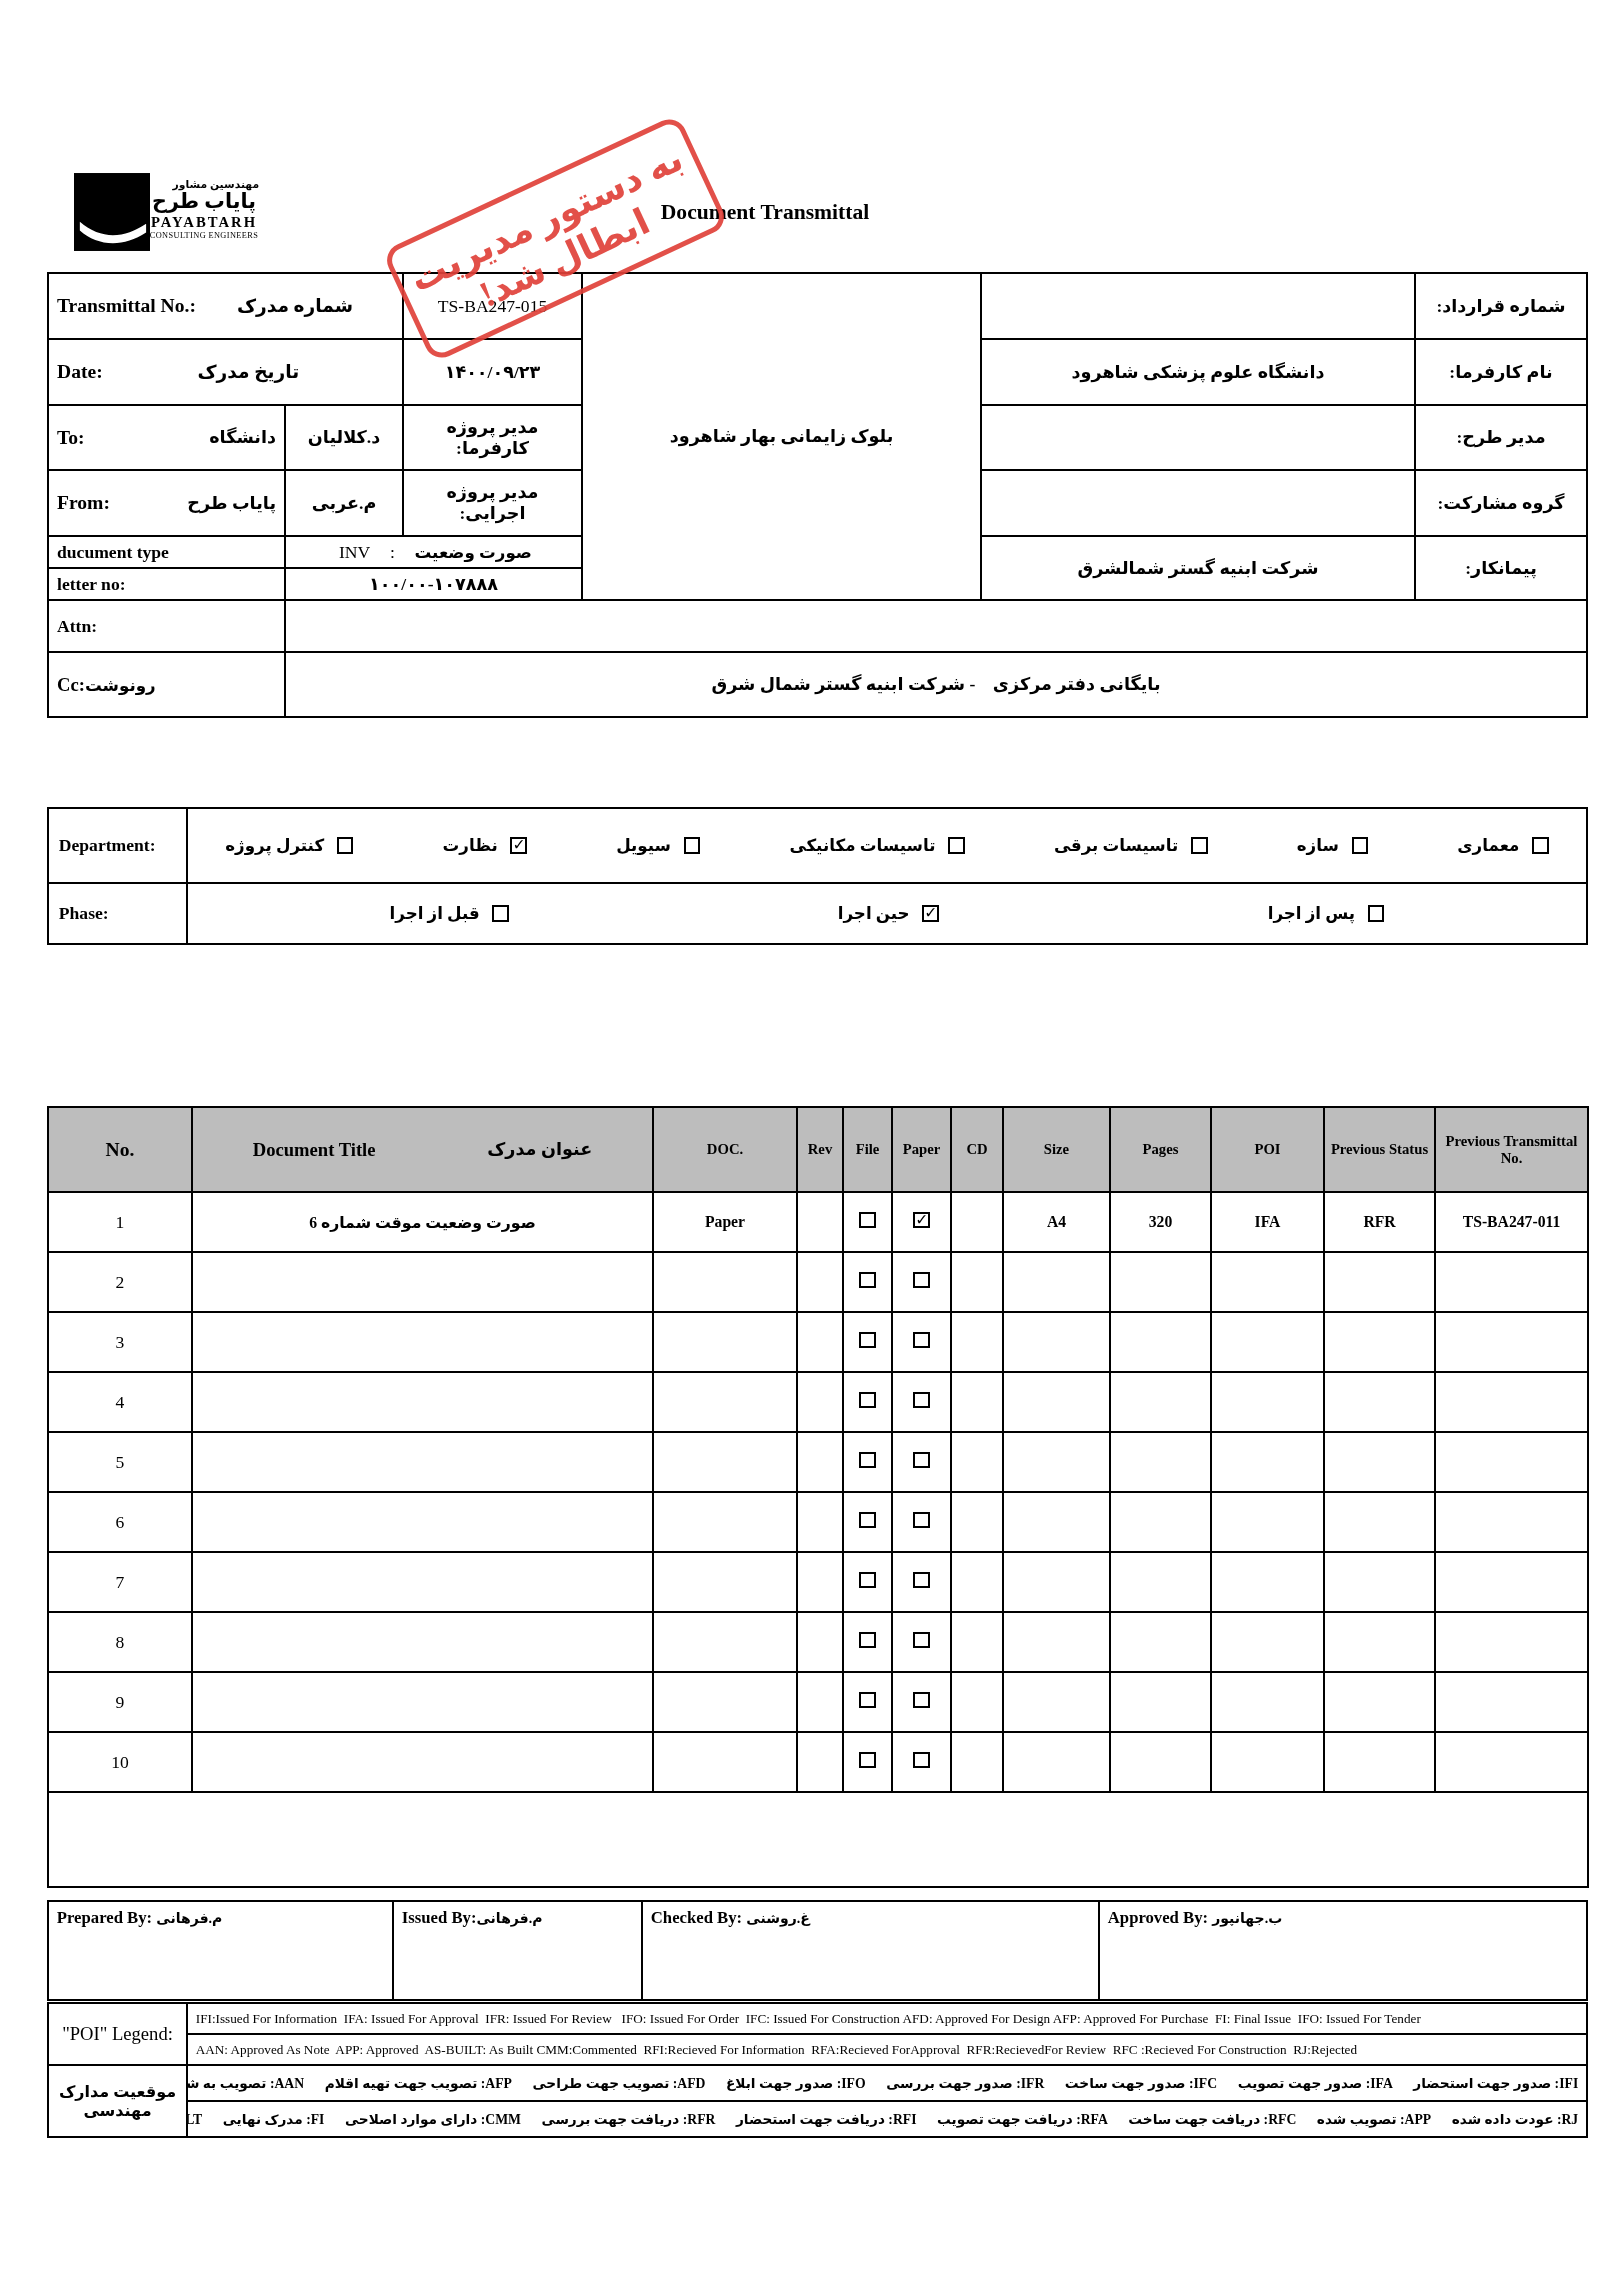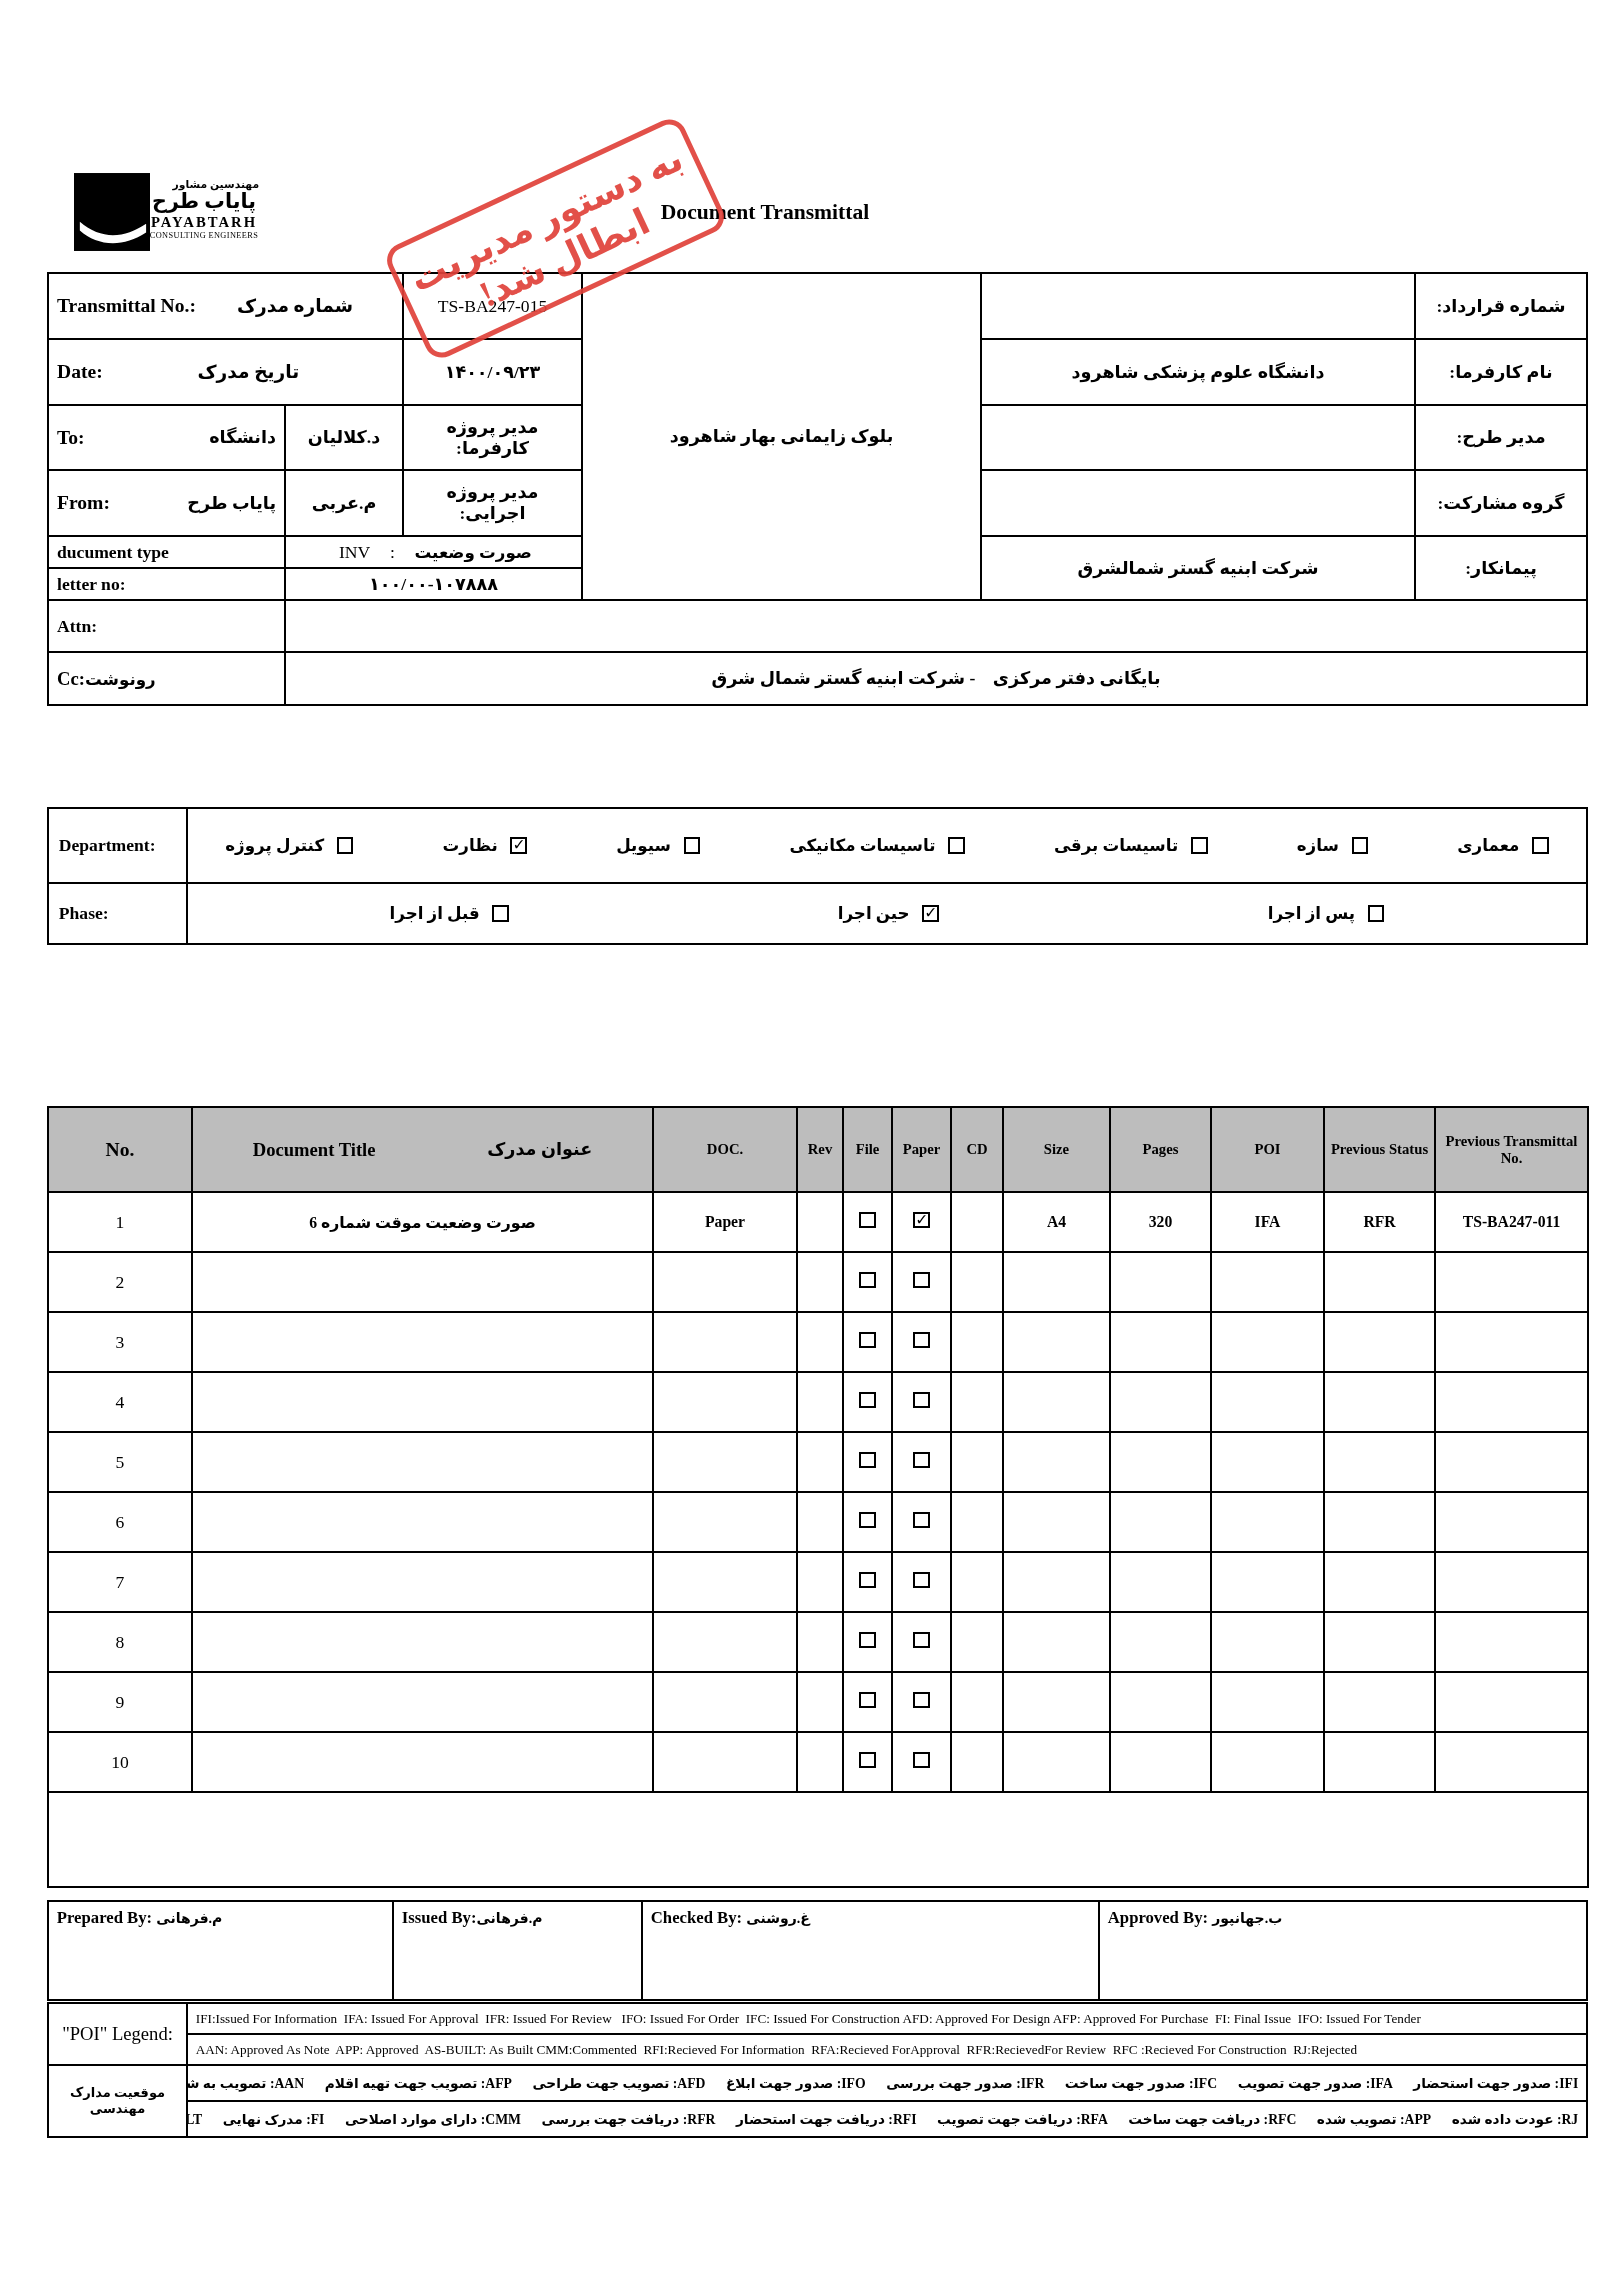--- a/index.html
+++ b/index.html
@@ -70,21 +70,21 @@
   .filler td { height:95px; }
   
   .sig-table { top:1900px; border:2.9px solid #000; }
   .sig-table td { border:2px solid #000; vertical-align:top; padding:5.9px 7.8px; font-size:16.7px; height:99px; }
   .sig-lbl { font-weight:bold; }
   .sig-name { font-weight:bold; font-size:14px; direction:rtl; unicode-bidi:isolate; }
   
   .legend-table { top:2002px; border:2.9px solid #000; }
   .legend-table td { border:2px solid #000; padding:1px 7.8px; vertical-align:middle; }
   .leg-lbl { font-size:18.6px; text-align:center; }
-  .leg-side { font-size:13px; text-align:center; font-weight:bold; direction:rtl; }
+  .leg-side { font-size:16px; text-align:center; font-weight:bold; direction:rtl; }
   .leg-en { font-size:13.2px; white-space:pre; overflow:hidden; }
   .leg-fa { font-size:13.7px; direction:rtl; white-space:pre; font-weight:bold; text-align:right; overflow:hidden; }
 </style>
 </head>
 <body>
 
 <div class="logo-mark">
   <svg width="76" height="78" viewBox="0 0 78 80" xmlns="http://www.w3.org/2000/svg">
     <rect width="78" height="80" fill="#000"></rect>
     <path d="M6 50 C 28 69, 52 67, 74 52 L 74 61 C 50 77, 24 75, 6 59 Z" fill="#fff"></path>
@@ -172,21 +172,21 @@
     <td rowspan="2" class="fa-label">پیمانکار:</td>
   </tr>
   <tr style="height:32px">
     <td class="en-sm">letter no:</td>
     <td colspan="2" class="center num">۱۰۰/۰۰-۱۰۷۸۸۸</td>
   </tr>
   <tr style="height:52px">
     <td class="en-sm">Attn:</td>
     <td colspan="5"></td>
   </tr>
-  <tr style="height:53px">
+  <tr style="height:65px">
     <td>
       <span class="en-sm">Cc:</span><span class="fa" style="font-size:16.7px">رونوشت</span>
     </td>
     <td colspan="5" class="center fa cc-cell">بایگانی دفتر مرکزی    - شرکت ابنیه گستر شمال شرق</td>
   </tr>
 </tbody>
   </table>
 
 <table class="class-table">
   <colgroup>

